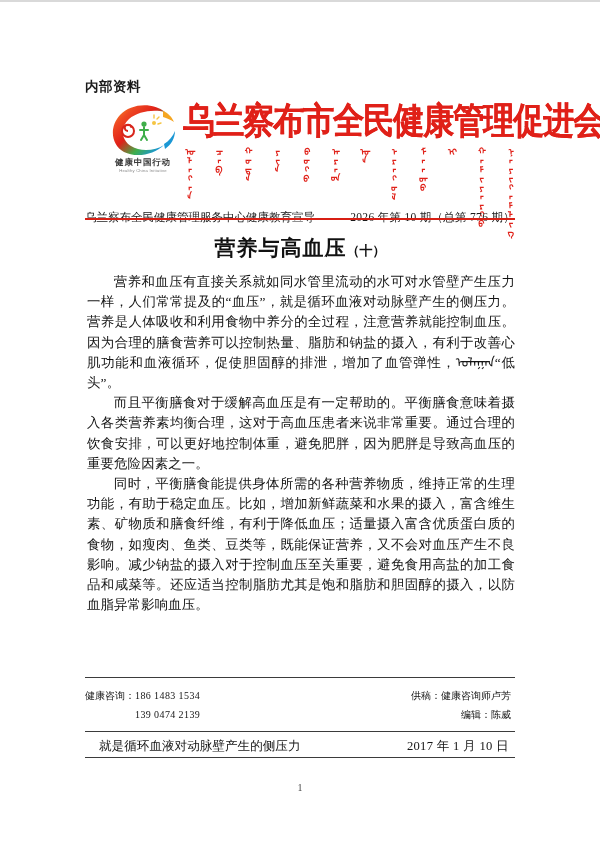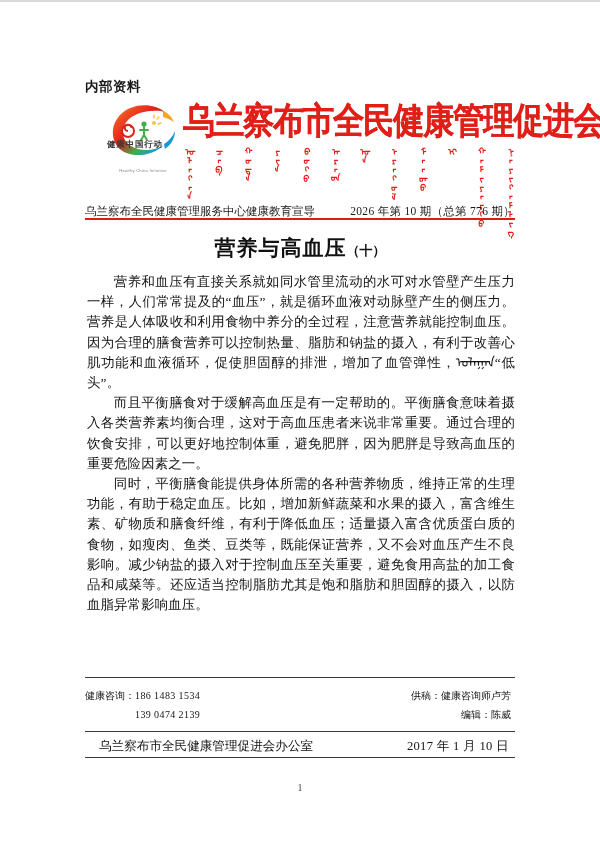--- a/index.html
+++ b/index.html
@@ -68,22 +68,22 @@
   }
   .logo-swoosh {
     position: absolute;
     left: 0; top: 0;
     width: 72px;
     height: 54px;
   }
   .logo-cn {
     position: absolute;
     left: 0; right: 0;
-    top: 36px;
-    text-align: left;
+    top: 54px;
+    text-align: center;
     font-family: "Liberation Sans", "DejaVu Sans", sans-serif;
     font-size: 8.5px;
     font-weight: bold;
     color: #3a3a3a;
     letter-spacing: 0.8px;
     line-height: 1.05;
   }
   .logo-en {
     position: absolute;
     left: 0; right: 0;
@@ -129,21 +129,21 @@
     font-weight: bold;
     line-height: 1;
     letter-spacing: -1px;
     color: #e02018;
   }
 
   
   .subtitle-row {
     position: absolute;
     left: 0;
-    top: 204px;
+    top: 210px;
     width: 430px;
     display: flex;
     align-items: baseline;
     font-size: 11.5px;
     color: #1b1b1b;
     font-family: "Liberation Serif", "DejaVu Serif", serif;
   }
   .subtitle-left { white-space: nowrap; }
   .subtitle-right {
     margin-left: auto;
@@ -357,21 +357,21 @@
       </div>
       <div class="contact-row">
         <span class="contact-left"><span class="phone-indent phone-num">139 0474 2139</span></span>
         <span class="contact-right"><span>编辑：</span><span>陈威</span></span>
       </div>
     </div>
 
     <div class="footer-rule-mid"></div>
 
     <div class="office-row">
-      <span class="office-name">乌兰察布市全民健康管理促进会办公室</span>
+      <span class="office-name">就是循环血液对动脉壁产生的侧压力</span>
       <span class="office-date">2017 年 1 月 10 日</span>
     </div>
 
     <div class="footer-rule-bottom"></div>
 
     <div class="page-number">1</div>
 
   </div>
 </div>
 

